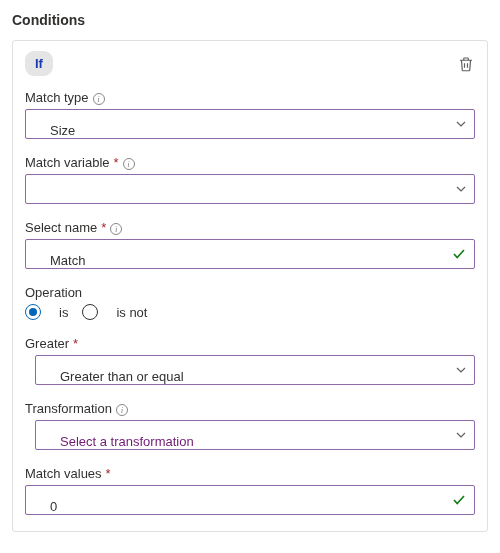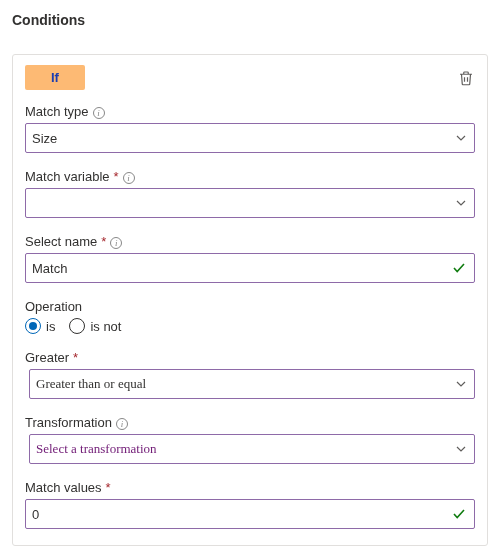--- a/index.html
+++ b/index.html
@@ -8,53 +8,52 @@
     padding: 12px;
     font-family: "Segoe UI", -apple-system, sans-serif;
     font-size: 13px;
     color: #323130;
     background: #fff;
     width: 500px;
   }
   .section-title {
     font-size: 14px;
     font-weight: 600;
-    margin-bottom: 26px;
+    margin-bottom: 12px;
   }
   .panel {
     border: 1px solid #e1dfdd;
     border-radius: 3px;
     padding: 10px 12px 16px 12px;
   }
   .panel-header {
     display: flex;
     justify-content: space-between;
     align-items: center;
     margin-bottom: 14px;
   }
   .if-chip {
-    background: #fdba74;
+    background: #e5e5e5;
     color: #1b3db0;
     font-weight: 600;
-    padding: 5px 26px;
-    border-radius: 2px;
+    padding: 5px 10px;
+    border-radius: 9px;
     font-size: 13px;
   }
   .delete-btn {
     cursor: pointer;
     width: 18px;
     height: 18px;
     color: #605e5c;
   }
   .field {
     margin-bottom: 16px;
   }
   .field-indent {
-    margin-left: 4px;
-    font-family: Liberation Serif, serif;
+    margin-left: 10px;
   }
   .field-label {
     display: flex;
     align-items: flex-end;
     gap: 4px;
     margin-bottom: 4px;
     font-size: 13px;
     color: #323130;
   }
   .req { color: #a4262c; }
@@ -73,22 +72,22 @@
     cursor: default;
   }
   .select-box, .input-box {
     position: relative;
     width: 100%;
     border: 1px solid #8e6aa8;
     border-radius: 2px;
     background: #fff;
     height: 30px;
     display: flex;
-    align-items: center;
-    padding: 0 28px 0 6px;
+    align-items: flex-end;
+    padding: 0 28px 0 24px;
     font-size: 13px;
     cursor: pointer;
   }
   .select-box.placeholder { color: #701a75; }
   .chevron {
     position: absolute;
     right: 8px;
     top: 50%;
     transform: translateY(-50%);
     width: 10px;
@@ -108,21 +107,21 @@
   }
   .radio-row {
     display: flex;
     align-items: center;
     gap: 14px;
     margin-top: 4px;
   }
   .radio-opt {
     display: flex;
     align-items: center;
-    gap: 5px;
+    gap: 18px;
     cursor: pointer;
   }
   .radio {
     width: 16px;
     height: 16px;
     border: 1px solid #323130;
     border-radius: 50%;
     display: inline-flex;
     align-items: center;
     justify-content: center;

